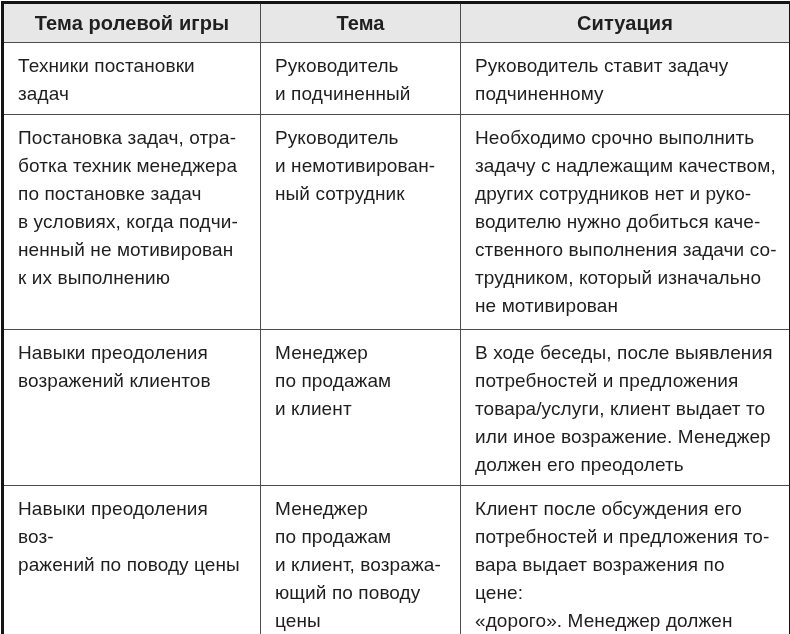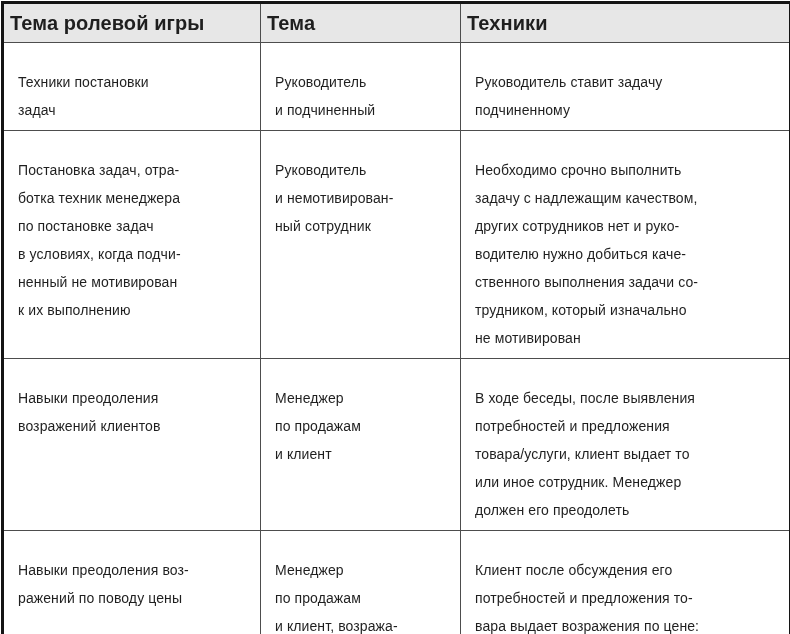--- a/index.html
+++ b/index.html
@@ -24,31 +24,31 @@
     color: #1f1f1f;
   }
   col.c-theme { width: 258px; }
   col.c-roles { width: 200px; }
   col.c-situation { width: 330px; }
   th {
     background: #e7e7e7;
     border: 1px solid #4d4d4d;
     font-size: 20px;
     font-weight: bold;
-    text-align: left;
+    text-align: center;
     vertical-align: middle;
     height: 40px;
     padding: 4px 6px;
     letter-spacing: 0.1px;
   }
   td {
     border: 1px solid #4d4d4d;
     vertical-align: top;
-    padding: 25px 12px 6px 14px;
-    font-size: 14px;
+    padding: 9px 12px 6px 14px;
+    font-size: 19px;
     line-height: 28px;
     white-space: pre-line;
     letter-spacing: 0.1px;
   }
   tr.r1 td { height: 69px; }
   tr.r2 td { height: 215px; margin-left: 8px; }
   tr.r3 td { height: 146px; }
   tr.r4 td { height: 151px; }
 </style>
 </head>
@@ -58,21 +58,21 @@
   <table class="roleplay">
     <colgroup>
       <col class="c-theme">
       <col class="c-roles">
       <col class="c-situation">
     </colgroup>
     <thead>
       <tr>
         <th>Тема ролевой игры</th>
         <th>Тема</th>
-        <th>Техники</th>
+        <th>Ситуация</th>
       </tr>
     </thead>
     <tbody>
       <tr class="r1">
         <td>Техники постановки
 задач</td>
         <td>Руководитель
 и подчиненный</td>
         <td>Руководитель ставит задачу
 подчиненному</td>
@@ -97,21 +97,21 @@
       </tr>
       <tr class="r3">
         <td>Навыки преодоления
 возражений клиентов</td>
         <td>Менеджер
 по продажам
 и клиент</td>
         <td>В ходе беседы, после выявления
 потребностей и предложения
 товара/услуги, клиент выдает то
-или иное сотрудник. Менеджер
+или иное возражение. Менеджер
 должен его преодолеть</td>
       </tr>
       <tr class="r4">
         <td>Навыки преодоления воз-
 ражений по поводу цены</td>
         <td>Менеджер
 по продажам
 и клиент, возража-
 ющий по поводу
 цены</td>

